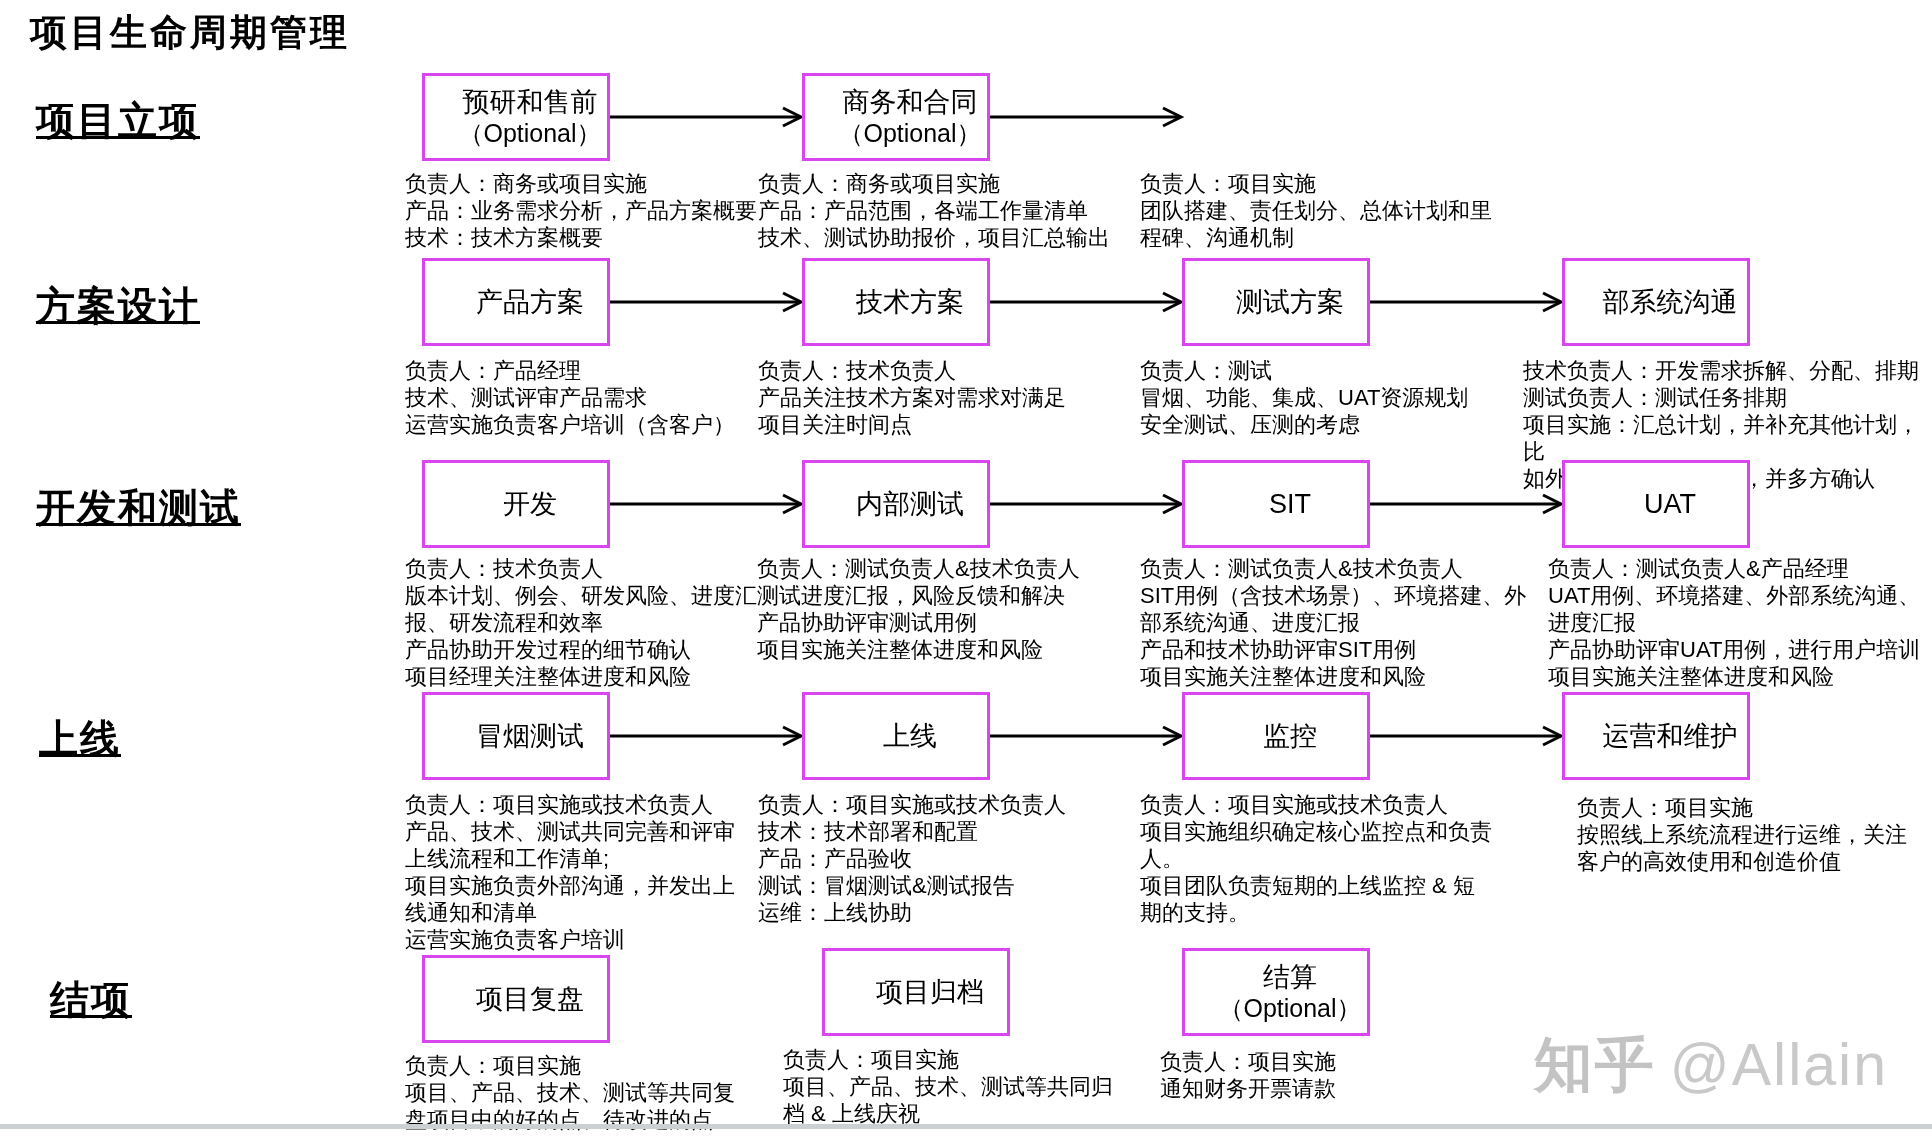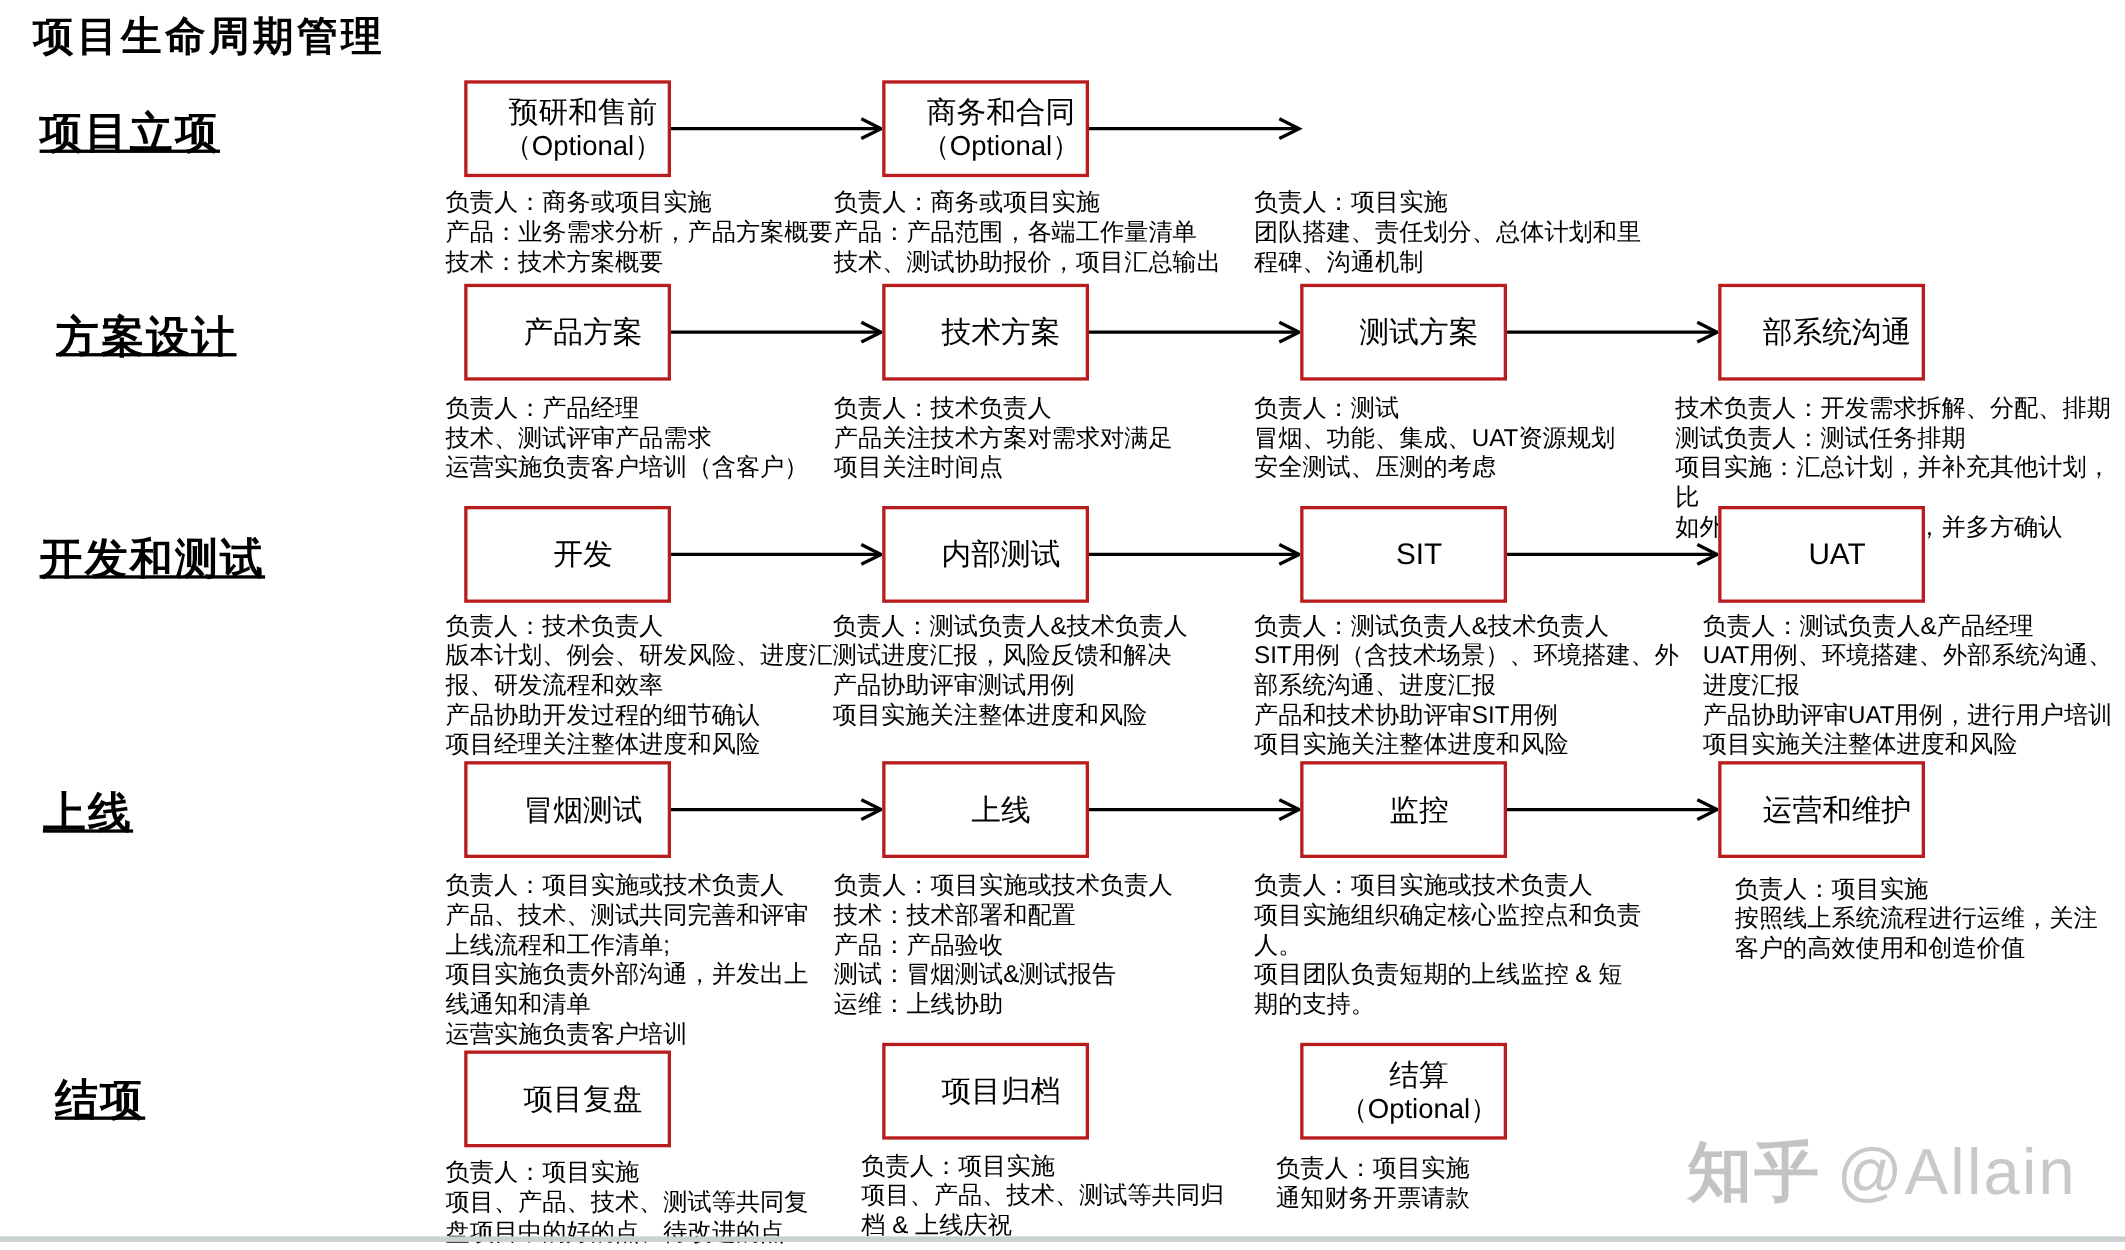--- a/index.html
+++ b/index.html
@@ -8,21 +8,21 @@
     font-family:"Liberation Sans",sans-serif;color:#000;overflow:hidden;
   }
   .page-title{
     position:absolute;left:30px;top:8px;
     font-size:37px;font-weight:700;letter-spacing:3px;white-space:nowrap;
   }
   .rowlabel{
     position:absolute;font-size:39px;font-weight:700;letter-spacing:2px;white-space:nowrap;text-decoration:underline;
   }
   .box{
-    position:absolute;width:188px;height:88px;border:3px solid #b91c1c;
+    position:absolute;width:188px;height:88px;border:3px solid #d946ef;
     box-sizing:border-box;background:#fff;
     display:flex;flex-direction:column;align-items:center;justify-content:center;
     text-align:center;
     padding-left:28px;
   }
   .box-title{font-size:27px;line-height:33px;white-space:nowrap;}
   .box-sub{font-size:25px;line-height:29px;white-space:nowrap;}
   .desc{
     position:absolute;font-size:22px;line-height:27px;white-space:pre-line;
   }
@@ -85,21 +85,21 @@
       </g>
     <g>
         <line x1="1370" y1="736" x2="1559" y2="736"></line>
         <path d="M1543 727 L1561 736 L1543 745"></path>
       </g>
   </svg>
 
   <div class="page-title">项目生命周期管理</div>
 
   <div class="rowlabel" style="left:36px;top:94px">项目立项</div>
-  <div class="rowlabel" style="left:51px;top:279px">方案设计</div>
+  <div class="rowlabel" style="left:36px;top:279px">方案设计</div>
   <div class="rowlabel" style="left:36px;top:481px">开发和测试</div>
   <div class="rowlabel" style="left:39px;top:712px">上线</div>
   <div class="rowlabel" style="left:50px;top:973px">结项</div>
 
   <div class="box" style="left:422px;top:73px">
     <div class="box-title">预研和售前</div>
     <div class="box-sub">（Optional）</div>
   </div>
   <div class="desc" style="left:405px;top:170px">负责人：商务或项目实施
 产品：业务需求分析，产品方案概要
@@ -216,21 +216,21 @@
 按照线上系统流程进行运维，关注
 客户的高效使用和创造价值</div>
 
   <div class="box" style="left:422px;top:955px">
     <div class="box-title">项目复盘</div>
   </div>
   <div class="desc" style="left:405px;top:1052px">负责人：项目实施
 项目、产品、技术、测试等共同复
 盘项目中的好的点、待改进的点</div>
 
-  <div class="box" style="left:802px;top:948px">
+  <div class="box" style="left:822px;top:948px">
     <div class="box-title">项目归档</div>
   </div>
   <div class="desc" style="left:783px;top:1046px">负责人：项目实施
 项目、产品、技术、测试等共同归
 档 &amp; 上线庆祝</div>
 
   <div class="box" style="left:1182px;top:948px">
     <div class="box-title">结算</div>
     <div class="box-sub">（Optional）</div>
   </div>

